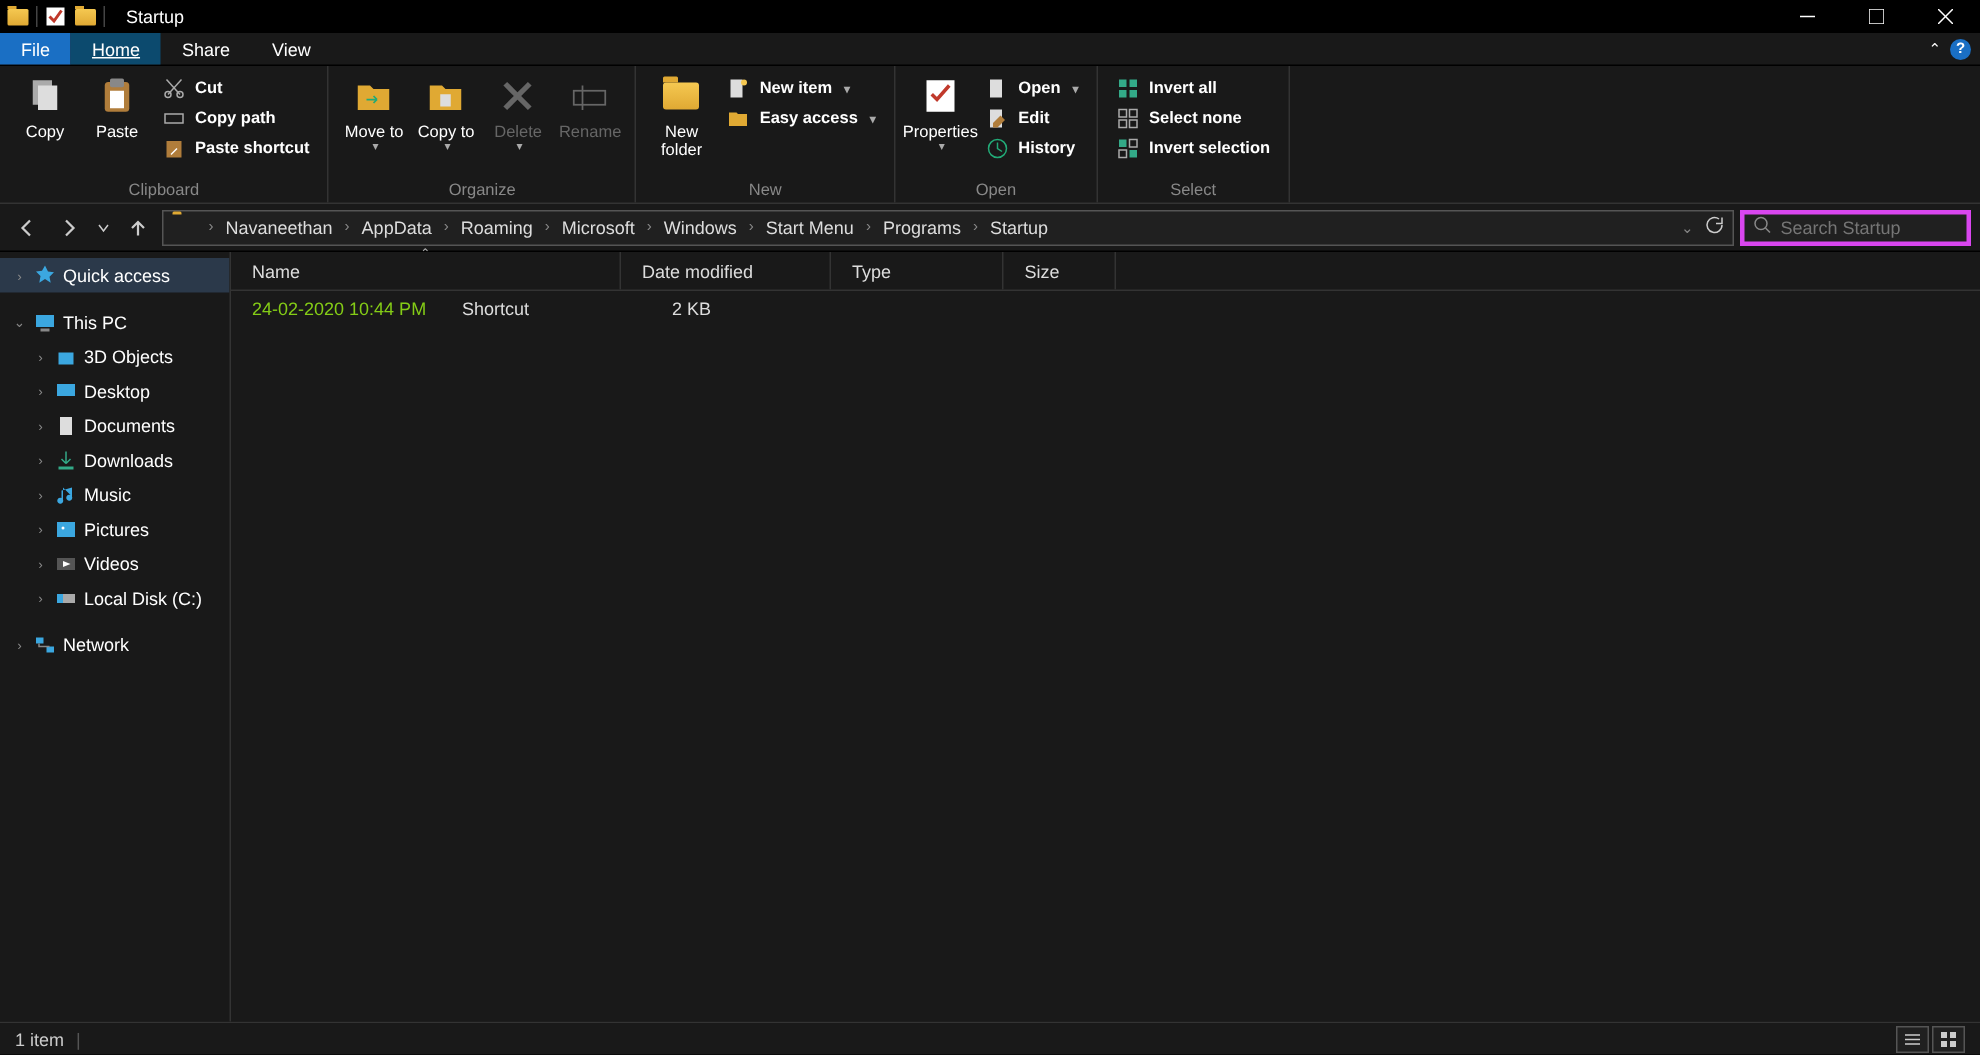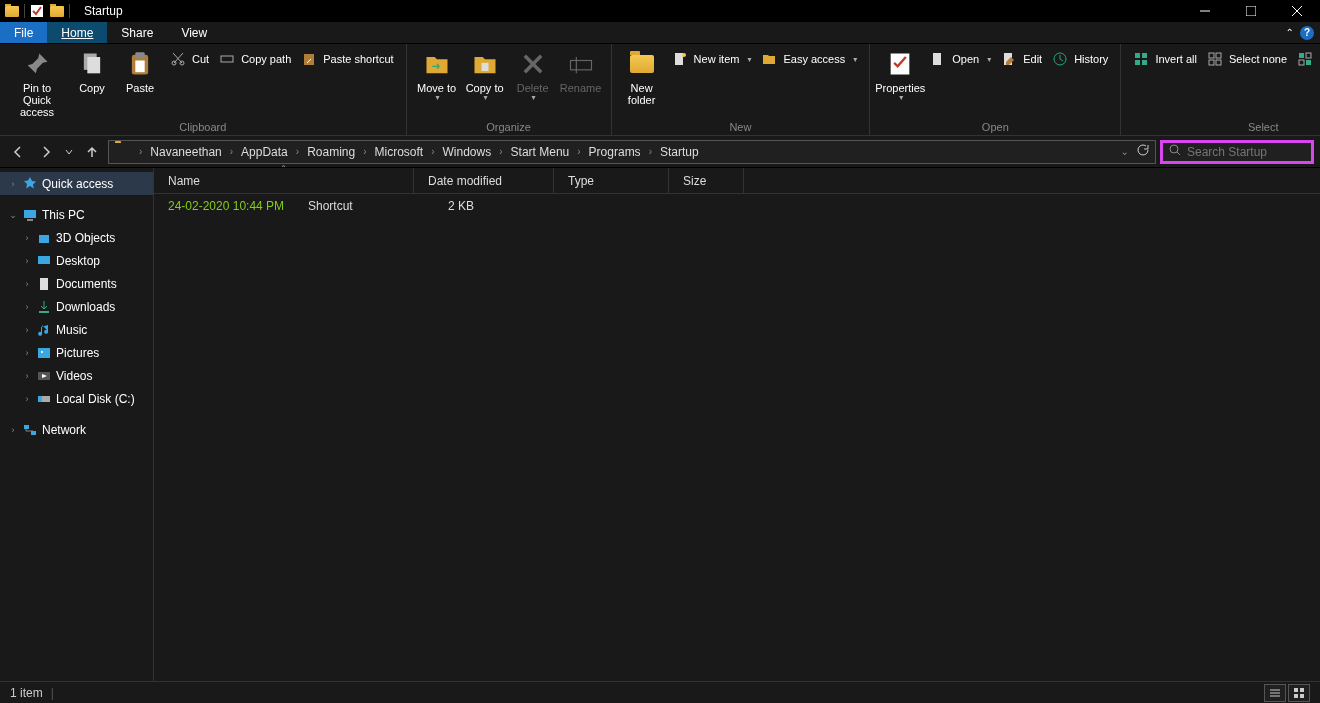--- a/index.html
+++ b/index.html
@@ -26,21 +26,21 @@
     .help-icon { width: 14px; height: 14px; border-radius: 50%; background: #1a6fc4; color: #fff; display: flex; align-items: center; justify-content: center; font-size: 10px; font-weight: bold; }
 
     
     .ribbon { height: 92px; display: flex; align-items: stretch; background: #191919; border-bottom: 1px solid #333; }
     .ribbon-group { display: flex; flex-direction: column; align-items: center; border-right: 1px solid #333; padding: 2px 6px 0; }
     .ribbon-row { display: flex; align-items: flex-start; flex: 1; }
     .ribbon-grouplabel { font-size: 11px; color: #888; text-align: center; padding-bottom: 2px; }
     .rb-big { width: 48px; display: flex; flex-direction: column; align-items: center; justify-content: flex-start; text-align: center; font-size: 11px; color: #fff; padding: 4px 2px 0; line-height: 1.1; }
     .rb-big.wide { width: 62px; }
     .rb-big .ico { width: 28px; height: 28px; margin-bottom: 4px; display: flex; align-items: center; justify-content: center; }
-    .rb-small-col { display: flex; flex-direction: row; justify-content: flex-start; gap: 2px; padding: 4px 2px 0; }
+    .rb-small-col { display: flex; flex-direction: column; justify-content: flex-start; gap: 2px; padding: 4px 2px 0; font-weight: bold; }
     .rb-small { display: flex; align-items: center; gap: 6px; font-size: 11px; color: #fff; white-space: nowrap; padding: 1px 4px; }
     .rb-small .ico { width: 16px; height: 16px; display: flex; align-items: center; justify-content: center; }
     .disabled { color: #666; }
     .dd-caret { font-size: 8px; margin-left: 2px; color: #aaa; }
 
     
     .i-pin svg, .i-copy svg, .i-paste svg, .i-scissors svg, .i-path svg, .i-shortcut svg,
     .i-move svg, .i-copyto svg, .i-del svg, .i-rename svg, .i-newf svg, .i-newitem svg,
     .i-easy svg, .i-props svg, .i-open svg, .i-edit svg, .i-hist svg, .i-selall svg,
     .i-selnone svg, .i-selinv svg { width: 100%; height: 100%; }
@@ -143,28 +143,20 @@
   <div class="tabs-right">
     <span class="collapse-ribbon">⌃</span>
     <span class="help-icon">?</span>
   </div>
 </div>
 
 <div class="ribbon">
 
   <div class="ribbon-group">
     <div class="ribbon-row">
-      <div class="rb-big wide">
-        <span class="ico i-pin">
-            <svg viewBox="0 0 24 24">
-              <path fill="#888" d="M14 3l7 7-4 1-5 5-1 4-7-7 4-1 5-5z"></path>
-            </svg>
-          </span>
-        <span>Pin to Quick access</span>
-      </div>
       <div class="rb-big">
         <span class="ico i-copy">
             <svg viewBox="0 0 24 24">
               <rect x="5" y="3" width="11" height="14" fill="#aaa"></rect>
               <rect x="8" y="6" width="11" height="14" fill="#ddd"></rect>
             </svg>
           </span>
         <span>Copy</span>
       </div>
       <div class="rb-big">

